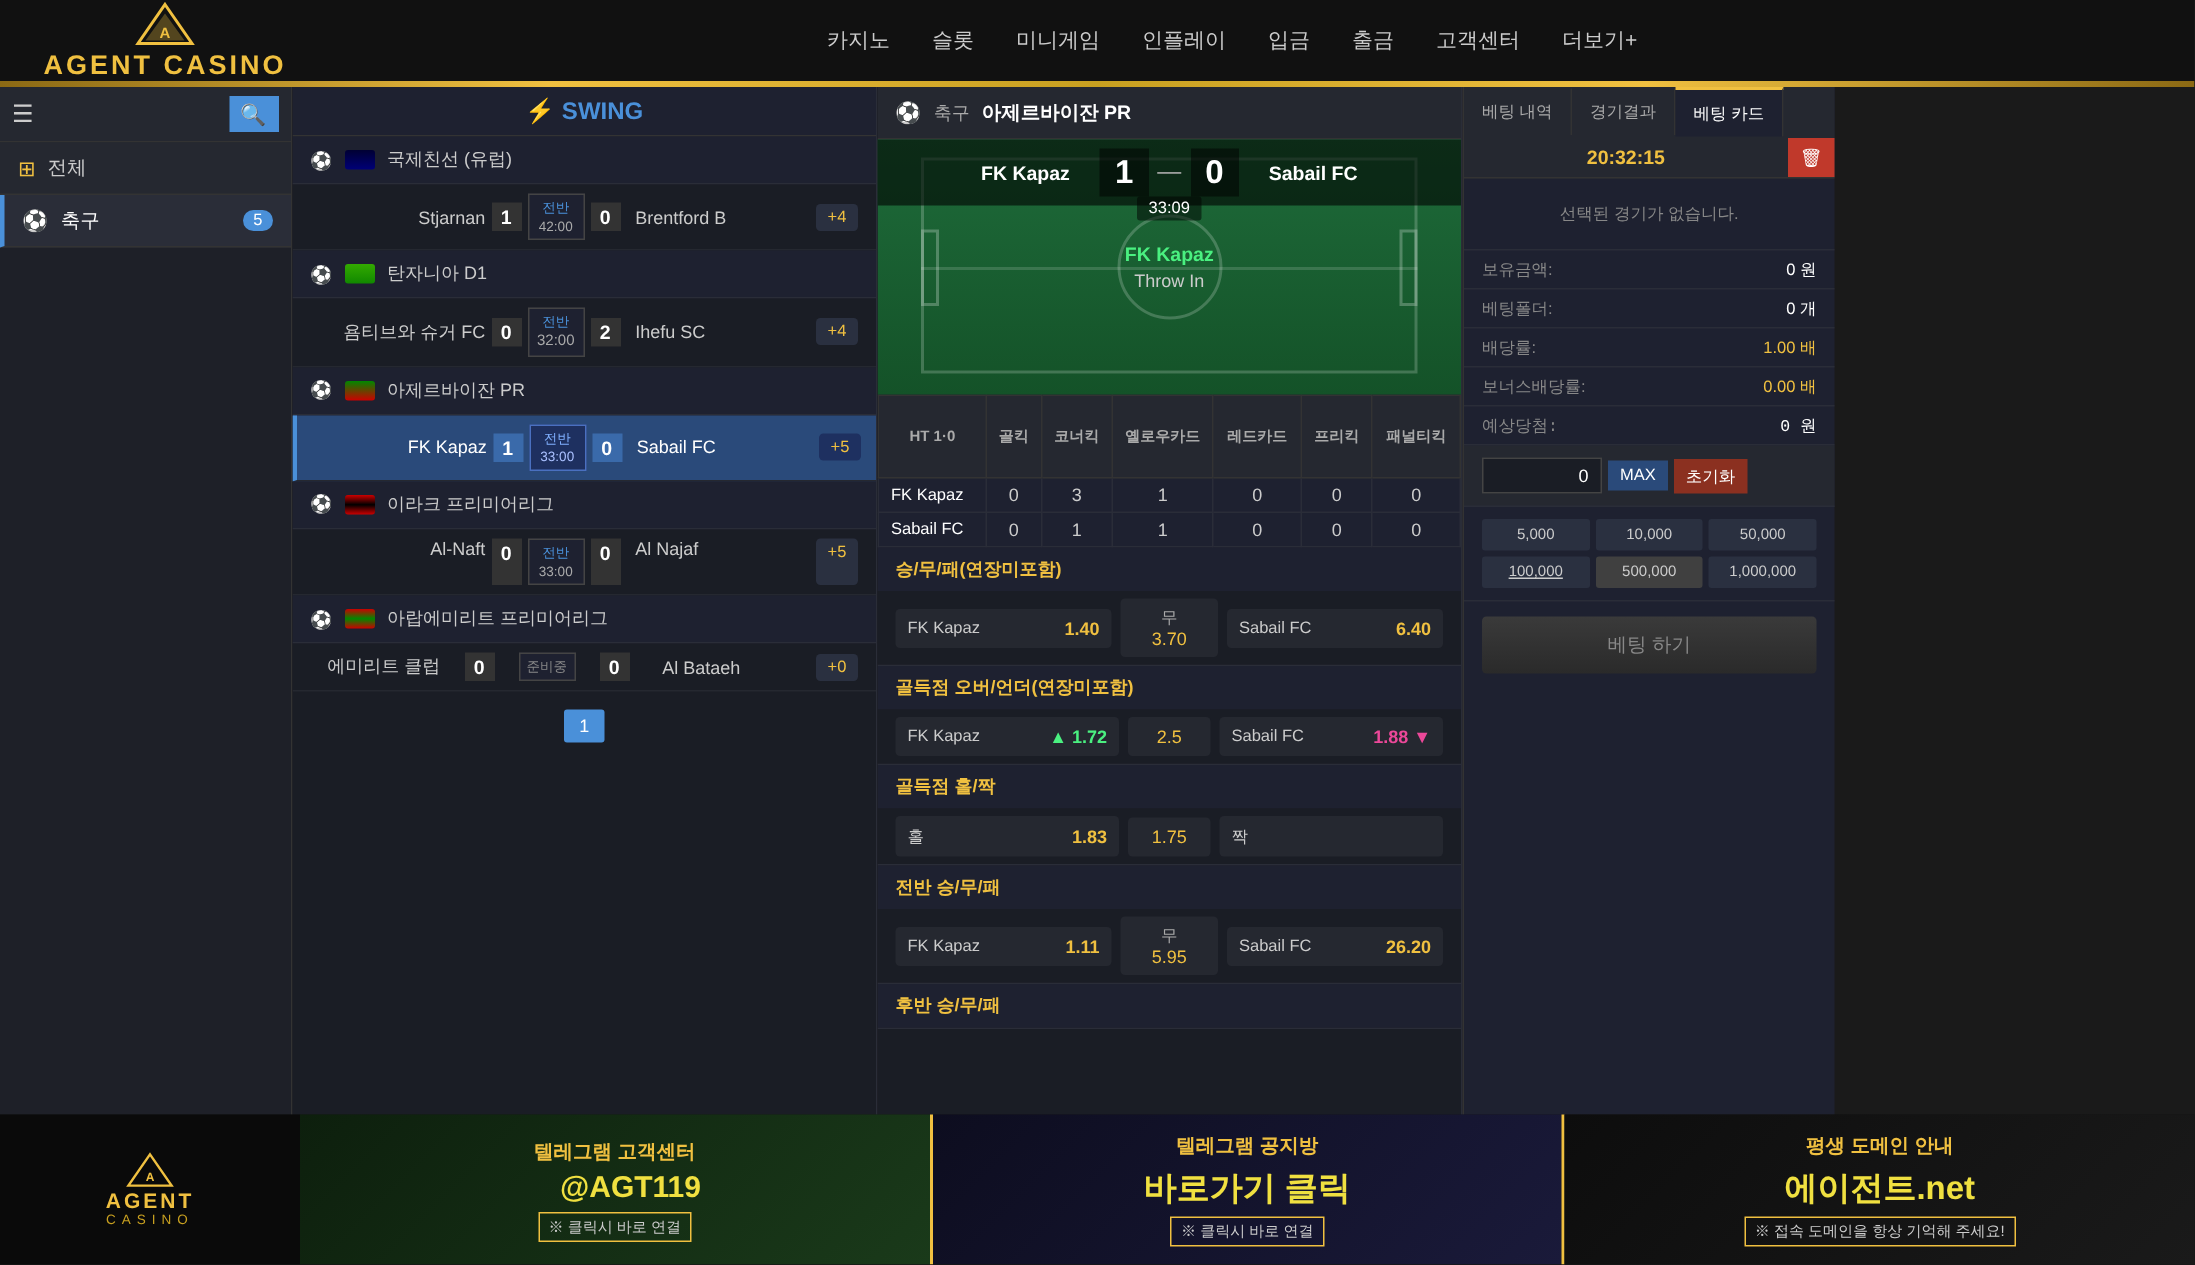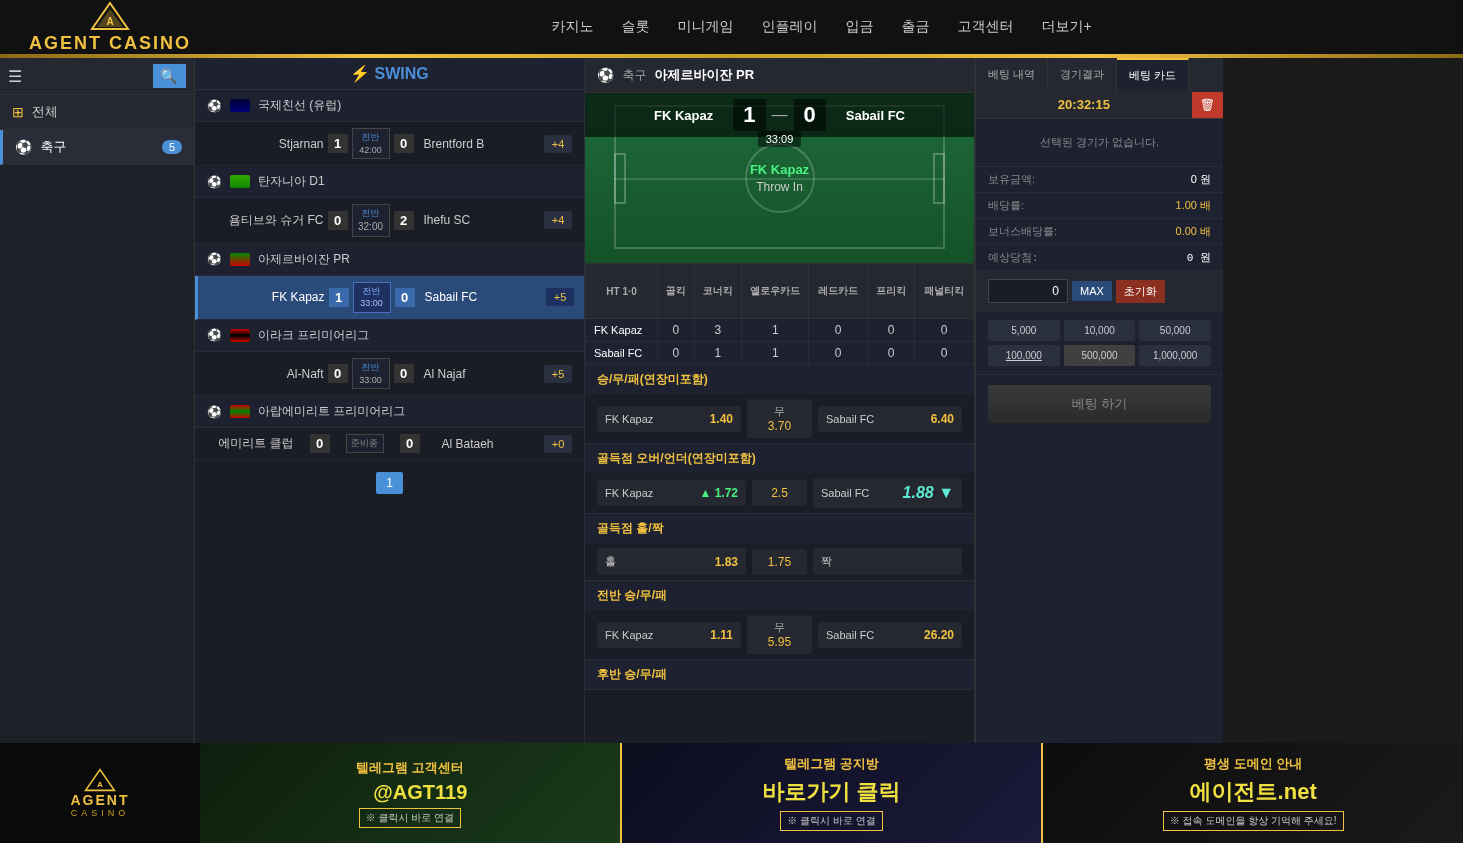--- a/index.html
+++ b/index.html
@@ -123,21 +123,21 @@
         <span style="background:#1e3060;color:#f0c040;padding:3px 6px;border-radius:3px;cursor:pointer;font-size:11px;min-width:28px;text-align:center;">+5</span>
       </div>
     </div>
 
     <div>
       <div style="display:flex;align-items:center;gap:8px;padding:7px 12px;background:#1e2130;border-bottom:1px solid #2a2d38;">
         <span style="font-size:12px;">⚽</span>
         <span style="width:20px;height:13px;background:linear-gradient(#c00,#000,#c00);display:inline-block;border-radius:2px;"></span>
         <span style="color:#ccc;font-size:12px;">이라크 프리미어리그</span>
       </div>
-      <div style="display:flex;align-items:center;padding:6px 12px;background:#1a1d25;border-bottom:1px solid #252830;gap:4px;">
+      <div style="display:flex;padding:6px 12px;background:#1a1d25;border-bottom:1px solid #252830;gap:4px;">
         <span style="flex:1;text-align:right;color:#ccc;font-size:12px;">Al-Naft</span>
         <span style="background:#333;color:#fff;padding:2px 6px;font-size:13px;font-weight:bold;min-width:20px;text-align:center;">0</span>
         <div style="background:#1e2130;border:1px solid #444;padding:2px 4px;font-size:9px;color:#4a90d9;text-align:center;line-height:1.4;min-width:38px;">
           <div style="color:#4a90d9;font-size:9px;">전반</div>
           <div style="color:#aaa;font-size:9px;">33:00</div>
         </div>
         <span style="background:#333;color:#fff;padding:2px 6px;font-size:13px;font-weight:bold;min-width:20px;text-align:center;">0</span>
         <span style="flex:1;text-align:left;color:#ccc;font-size:12px;padding-left:6px;">Al Najaf</span>
         <span style="background:#2a3040;color:#f0c040;padding:3px 6px;border-radius:3px;cursor:pointer;font-size:11px;min-width:28px;text-align:center;">+5</span>
       </div>
@@ -257,21 +257,21 @@
       <div style="display:flex;align-items:center;padding:5px 12px;background:#1a1d25;gap:6px;">
         <div style="flex:1;display:flex;align-items:center;justify-content:space-between;background:#252830;border-radius:3px;padding:6px 8px;cursor:pointer;">
           <span style="color:#ccc;font-size:11px;">FK Kapaz</span>
           <span style="color:#4af080;font-size:12px;font-weight:bold;">▲ <span>1.72</span></span>
         </div>
         <div style="background:#252830;border-radius:3px;padding:6px 10px;text-align:center;cursor:pointer;min-width:55px;">
           <div style="color:#f0c040;font-size:12px;">2.5</div>
         </div>
         <div style="flex:1;display:flex;align-items:center;justify-content:space-between;background:#252830;border-radius:3px;padding:6px 8px;cursor:pointer;">
           <span style="color:#ccc;font-size:11px;">Sabail FC</span>
-          <span style="color:#5eead4;font-size:16px;font-weight:bold;font-style:italic;"><span>1.88</span> ▼</span>
+          <span style="color:#ec4899;font-size:12px;font-weight:bold;"><span>1.88</span> ▼</span>
         </div>
       </div>
     </div>
 
     <div style="border-bottom:1px solid #2a2d38;">
       <div style="background:#1e2130;padding:6px 12px;color:#f0c040;font-size:12px;font-weight:bold;">골득점 홀/짝</div>
       <div style="display:flex;align-items:center;padding:5px 12px;background:#1a1d25;gap:6px;">
         <div style="flex:1;display:flex;align-items:center;justify-content:space-between;background:#252830;border-radius:3px;padding:6px 8px;cursor:pointer;">
           <span style="color:#ccc;font-size:11px;">홀</span>
           <span style="color:#f0c040;font-size:12px;font-weight:bold;">1.83</span>
@@ -318,20 +318,24 @@
       <div style="padding:8px 12px;color:#fff;cursor:pointer;font-size:11px;border-top:2px solid #f0c040;background:#1e2130;border-right:1px solid #333;">베팅 카드</div>
       <div style="color:#f0c040;font-size:13px;font-weight:bold;padding:6px 8px;flex:1;text-align:center;">20:32:15</div>
       <button style="background:#c0392b;color:#fff;border:none;padding:6px 8px;cursor:pointer;font-size:12px;">🗑</button>
     </div>
 
     <div style="color:#888;text-align:center;padding:16px;font-size:11px;border-bottom:1px solid #2a2d38;">선택된 경기가 없습니다.</div>
 
     <div style="display:flex;justify-content:space-between;padding:5px 12px;border-bottom:1px solid #2a2d38;">
       <span style="color:#888;font-size:11px;">보유금액:</span>
       <span style="color:#fff;font-size:11px;">0 원</span>
+    </div>
+    <div style="display:flex;justify-content:space-between;padding:5px 12px;border-bottom:1px solid #2a2d38;">
+      <span style="color:#888;font-size:11px;">베팅폴더:</span>
+      <span style="color:#fff;font-size:11px;">0 개</span>
     </div>
     <div style="display:flex;justify-content:space-between;padding:5px 12px;border-bottom:1px solid #2a2d38;">
       <span style="color:#888;font-size:11px;">배당률:</span>
       <span style="color:#f0c040;font-size:11px;">1.00 배</span>
     </div>
     <div style="display:flex;justify-content:space-between;padding:5px 12px;border-bottom:1px solid #2a2d38;">
       <span style="color:#888;font-size:11px;">보너스배당률:</span>
       <span style="color:#f0c040;font-size:11px;">0.00 배</span>
     </div>
     <div style="display:flex;justify-content:space-between;padding:5px 12px;border-bottom:1px solid #2a2d38;font-family:Liberation Mono, monospace;">

